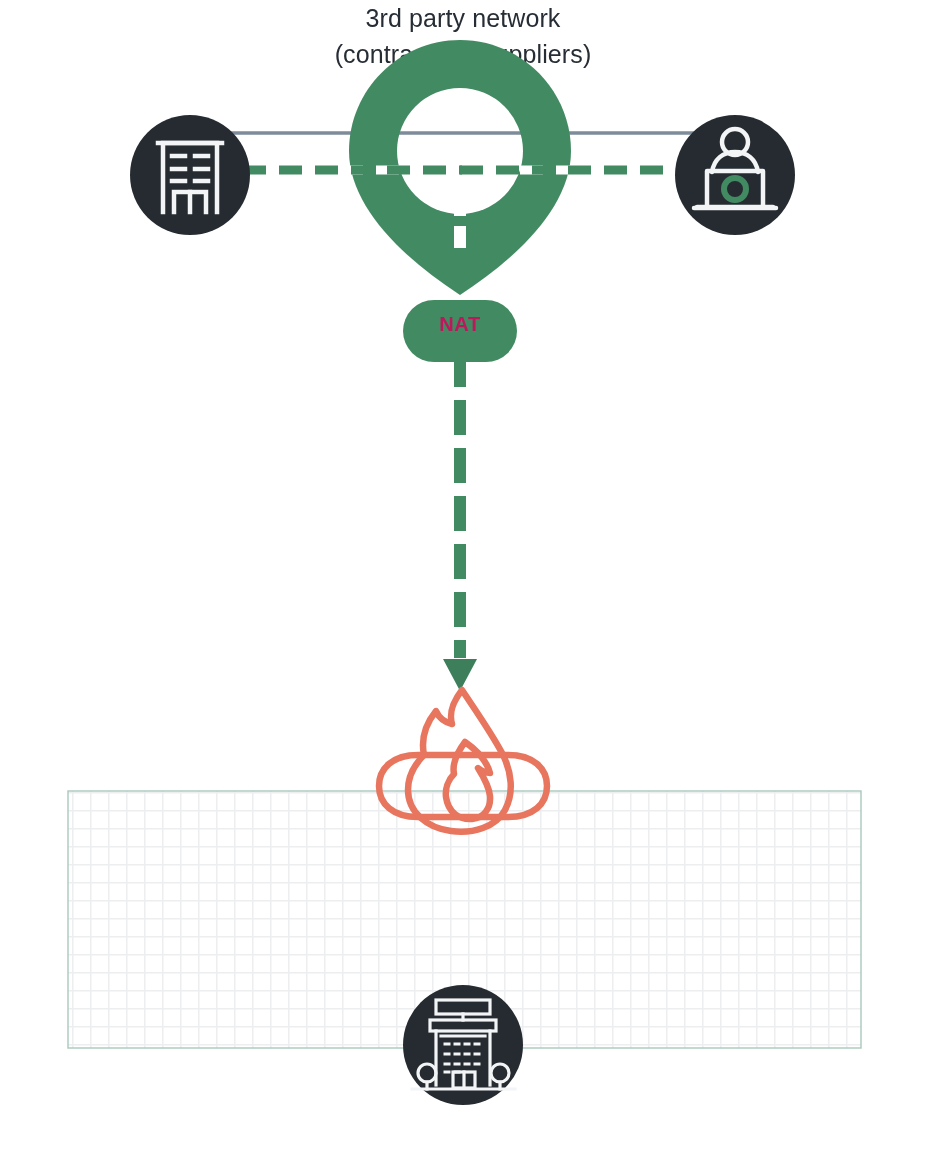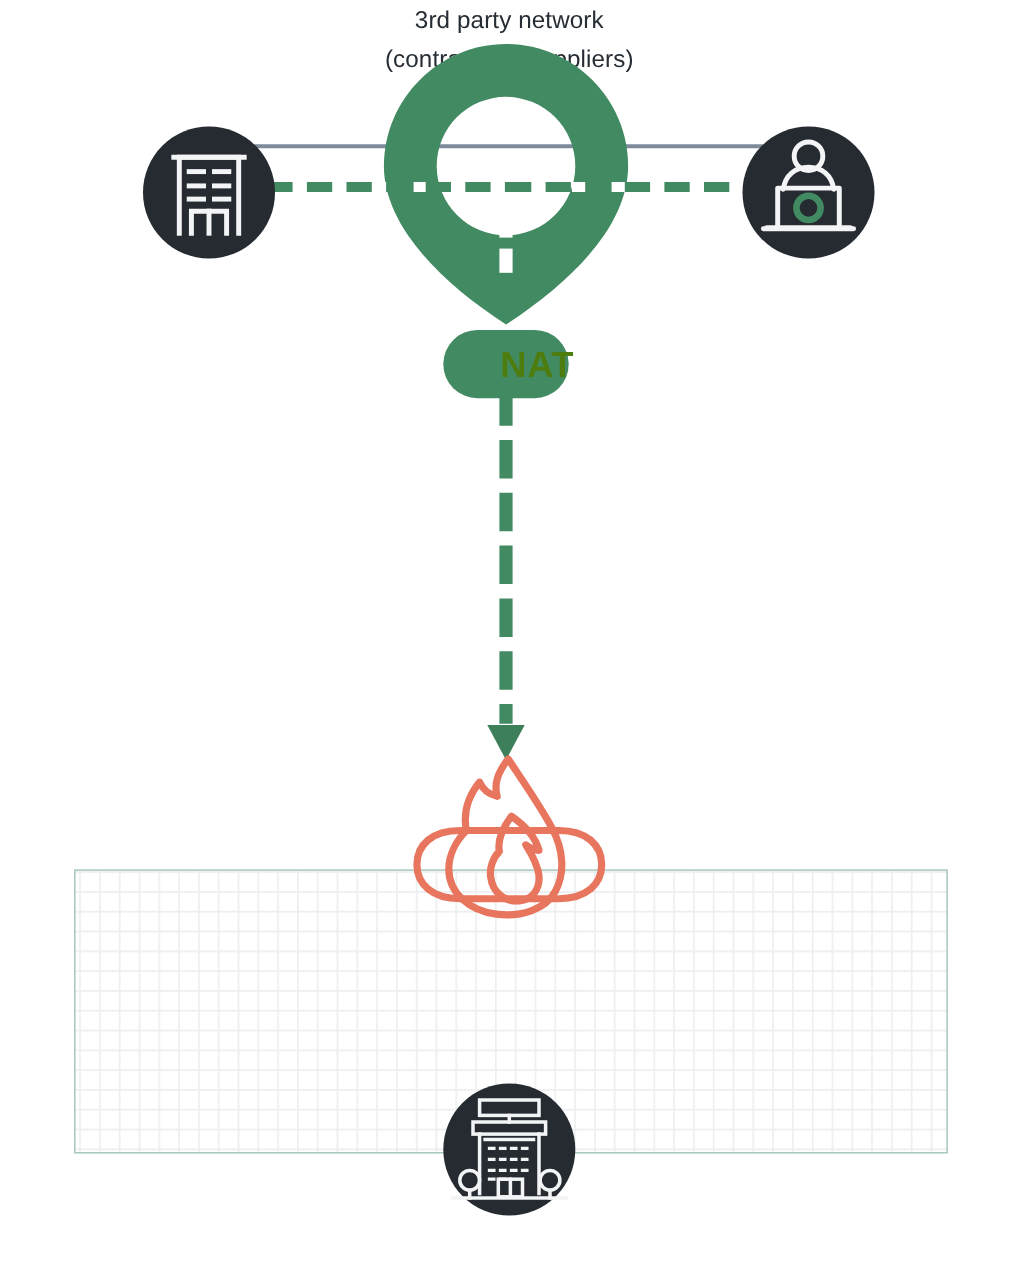--- a/index.html
+++ b/index.html
@@ -27,37 +27,37 @@
     height: 1156px;
     display: block;
   }
   .zone-label {
     position: absolute;
     left: 0;
     width: 926px;
     text-align: center;
     color: #262d34;
     font-family: "Liberation Sans", sans-serif;
-    font-size: 22px;
+    font-size: 25px;
     line-height: 36px;
     letter-spacing: 0.1px;
     pointer-events: none;
   }
   #zone-label-block {
     top: 866px;
   }
   .nat-badge-text {
     position: absolute;
     left: 398px;
     top: 313px;
     width: 124px;
-    text-align: right;
-    color: #4d7c0f;
+    text-align: center;
+    color: #be185d;
     font-family: "Liberation Sans", sans-serif;
-    font-size: 33px;
+    font-size: 20px;
     font-weight: bold;
     letter-spacing: 0.6px;
     pointer-events: none;
   }
 </style>
 </head>
 <body>
 
 <div id="diagram-canvas">
 

